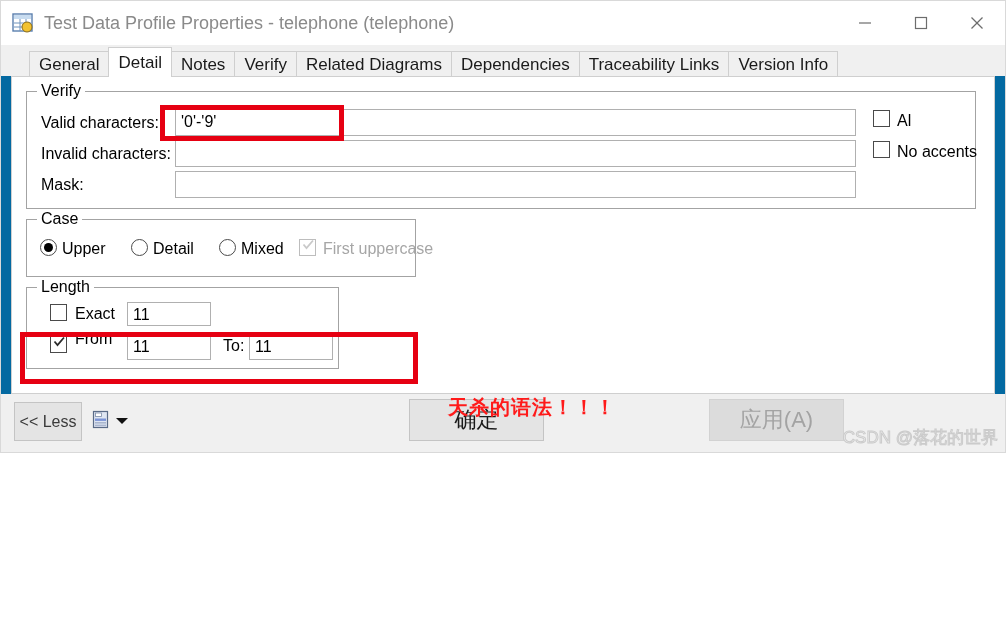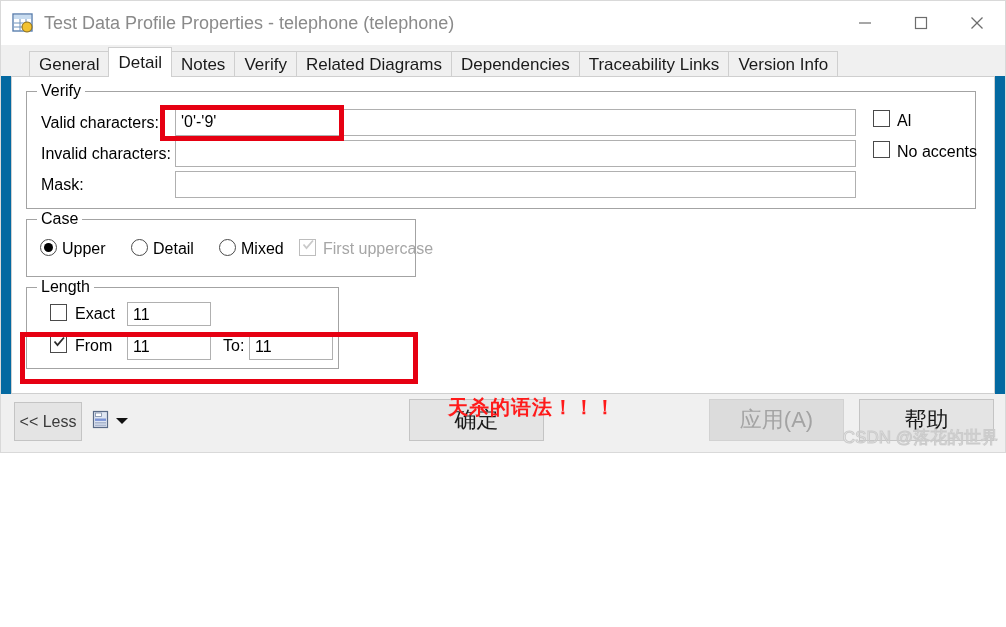--- a/index.html
+++ b/index.html
@@ -354,21 +354,21 @@
 
       <div class="cbox" style="left:23px; top:16px;"></div>
       <div class="opt-label" style="left:48px; top:17px;">Exact</div>
       <div class="textbox" style="left:100px; top:14px; width:84px; height:24px;">11</div>
 
       <div class="cbox" style="left:23px; top:48px;">
         <svg class="tick" viewBox="0 0 13 13">
             <polyline points="1.5,6.5 4.5,10 11,2.5" fill="none" stroke="#2b2b2b" stroke-width="1.8"></polyline>
           </svg>
       </div>
-      <div class="opt-label" style="left:48px; top:49px;">From</div>
+      <div class="opt-label" style="left:48px; top:42px;">From</div>
       <div class="textbox" style="left:100px; top:46px; width:84px; height:26px;">11</div>
 
       <div class="opt-label" style="left:196px; top:49px;">To:</div>
       <div class="textbox" style="left:222px; top:46px; width:84px; height:26px;">11</div>
     </div>
 
     <div class="redbox" style="left:148px; top:28px; width:184px; height:36px;"></div>
     <div class="redbox" style="left:8px; top:255px; width:398px; height:52px;"></div>
     <div id="annot-text">天杀的语法！！！</div>
   </div>
@@ -382,17 +382,16 @@
         <rect x="4.5" y="3" width="6" height="3.5" fill="#ffffff" stroke="#7a8aa6" stroke-width="0.8"></rect>
         <rect x="4" y="8.5" width="11" height="2.4" fill="#7b93d6"></rect>
         <rect x="4" y="12" width="11" height="1.6" fill="#aab6cf"></rect>
         <rect x="4" y="14.6" width="11" height="1.6" fill="#aab6cf"></rect>
       </svg>
     </div>
     <div id="print-caret"></div>
 
     <div class="btn" id="btn-ok">确定</div>
     <div class="btn disabled" id="btn-apply">应用(A)</div>
-    <div class="btn" id="btn-help">帮助</div>
   </div>
 
   <div id="watermark">CSDN @落花的世界</div>
 </div>
 
 </body></html>

